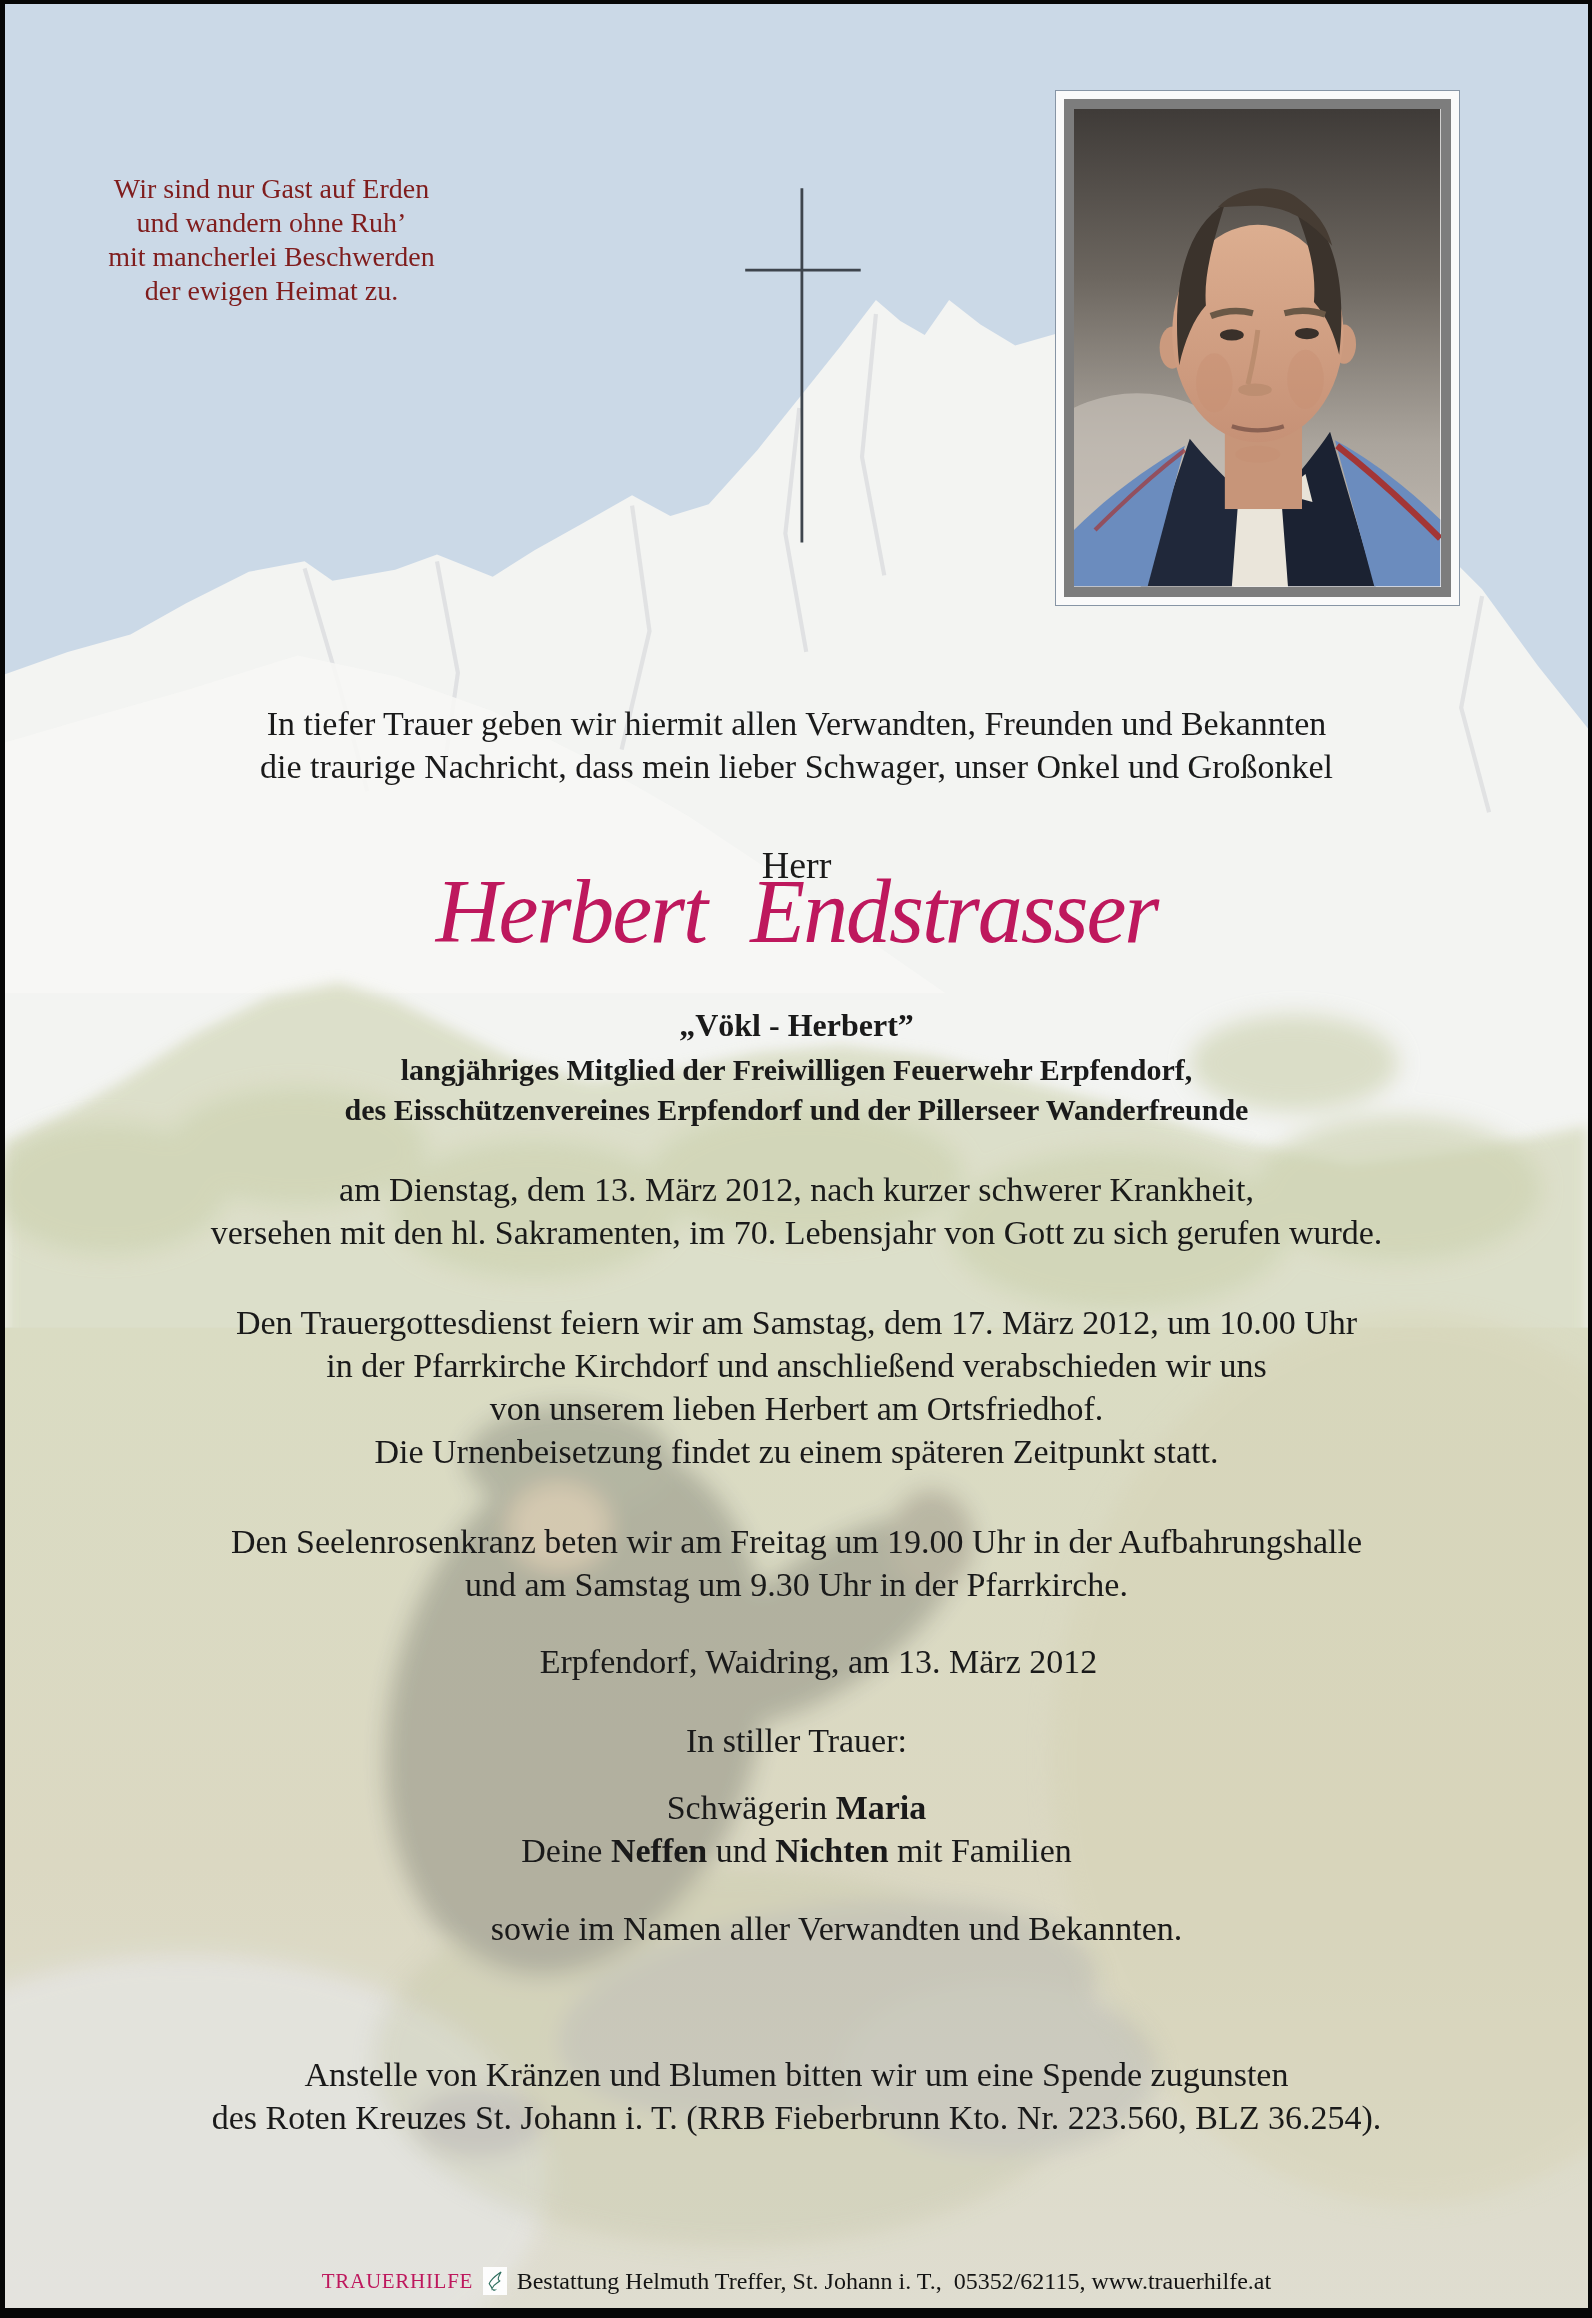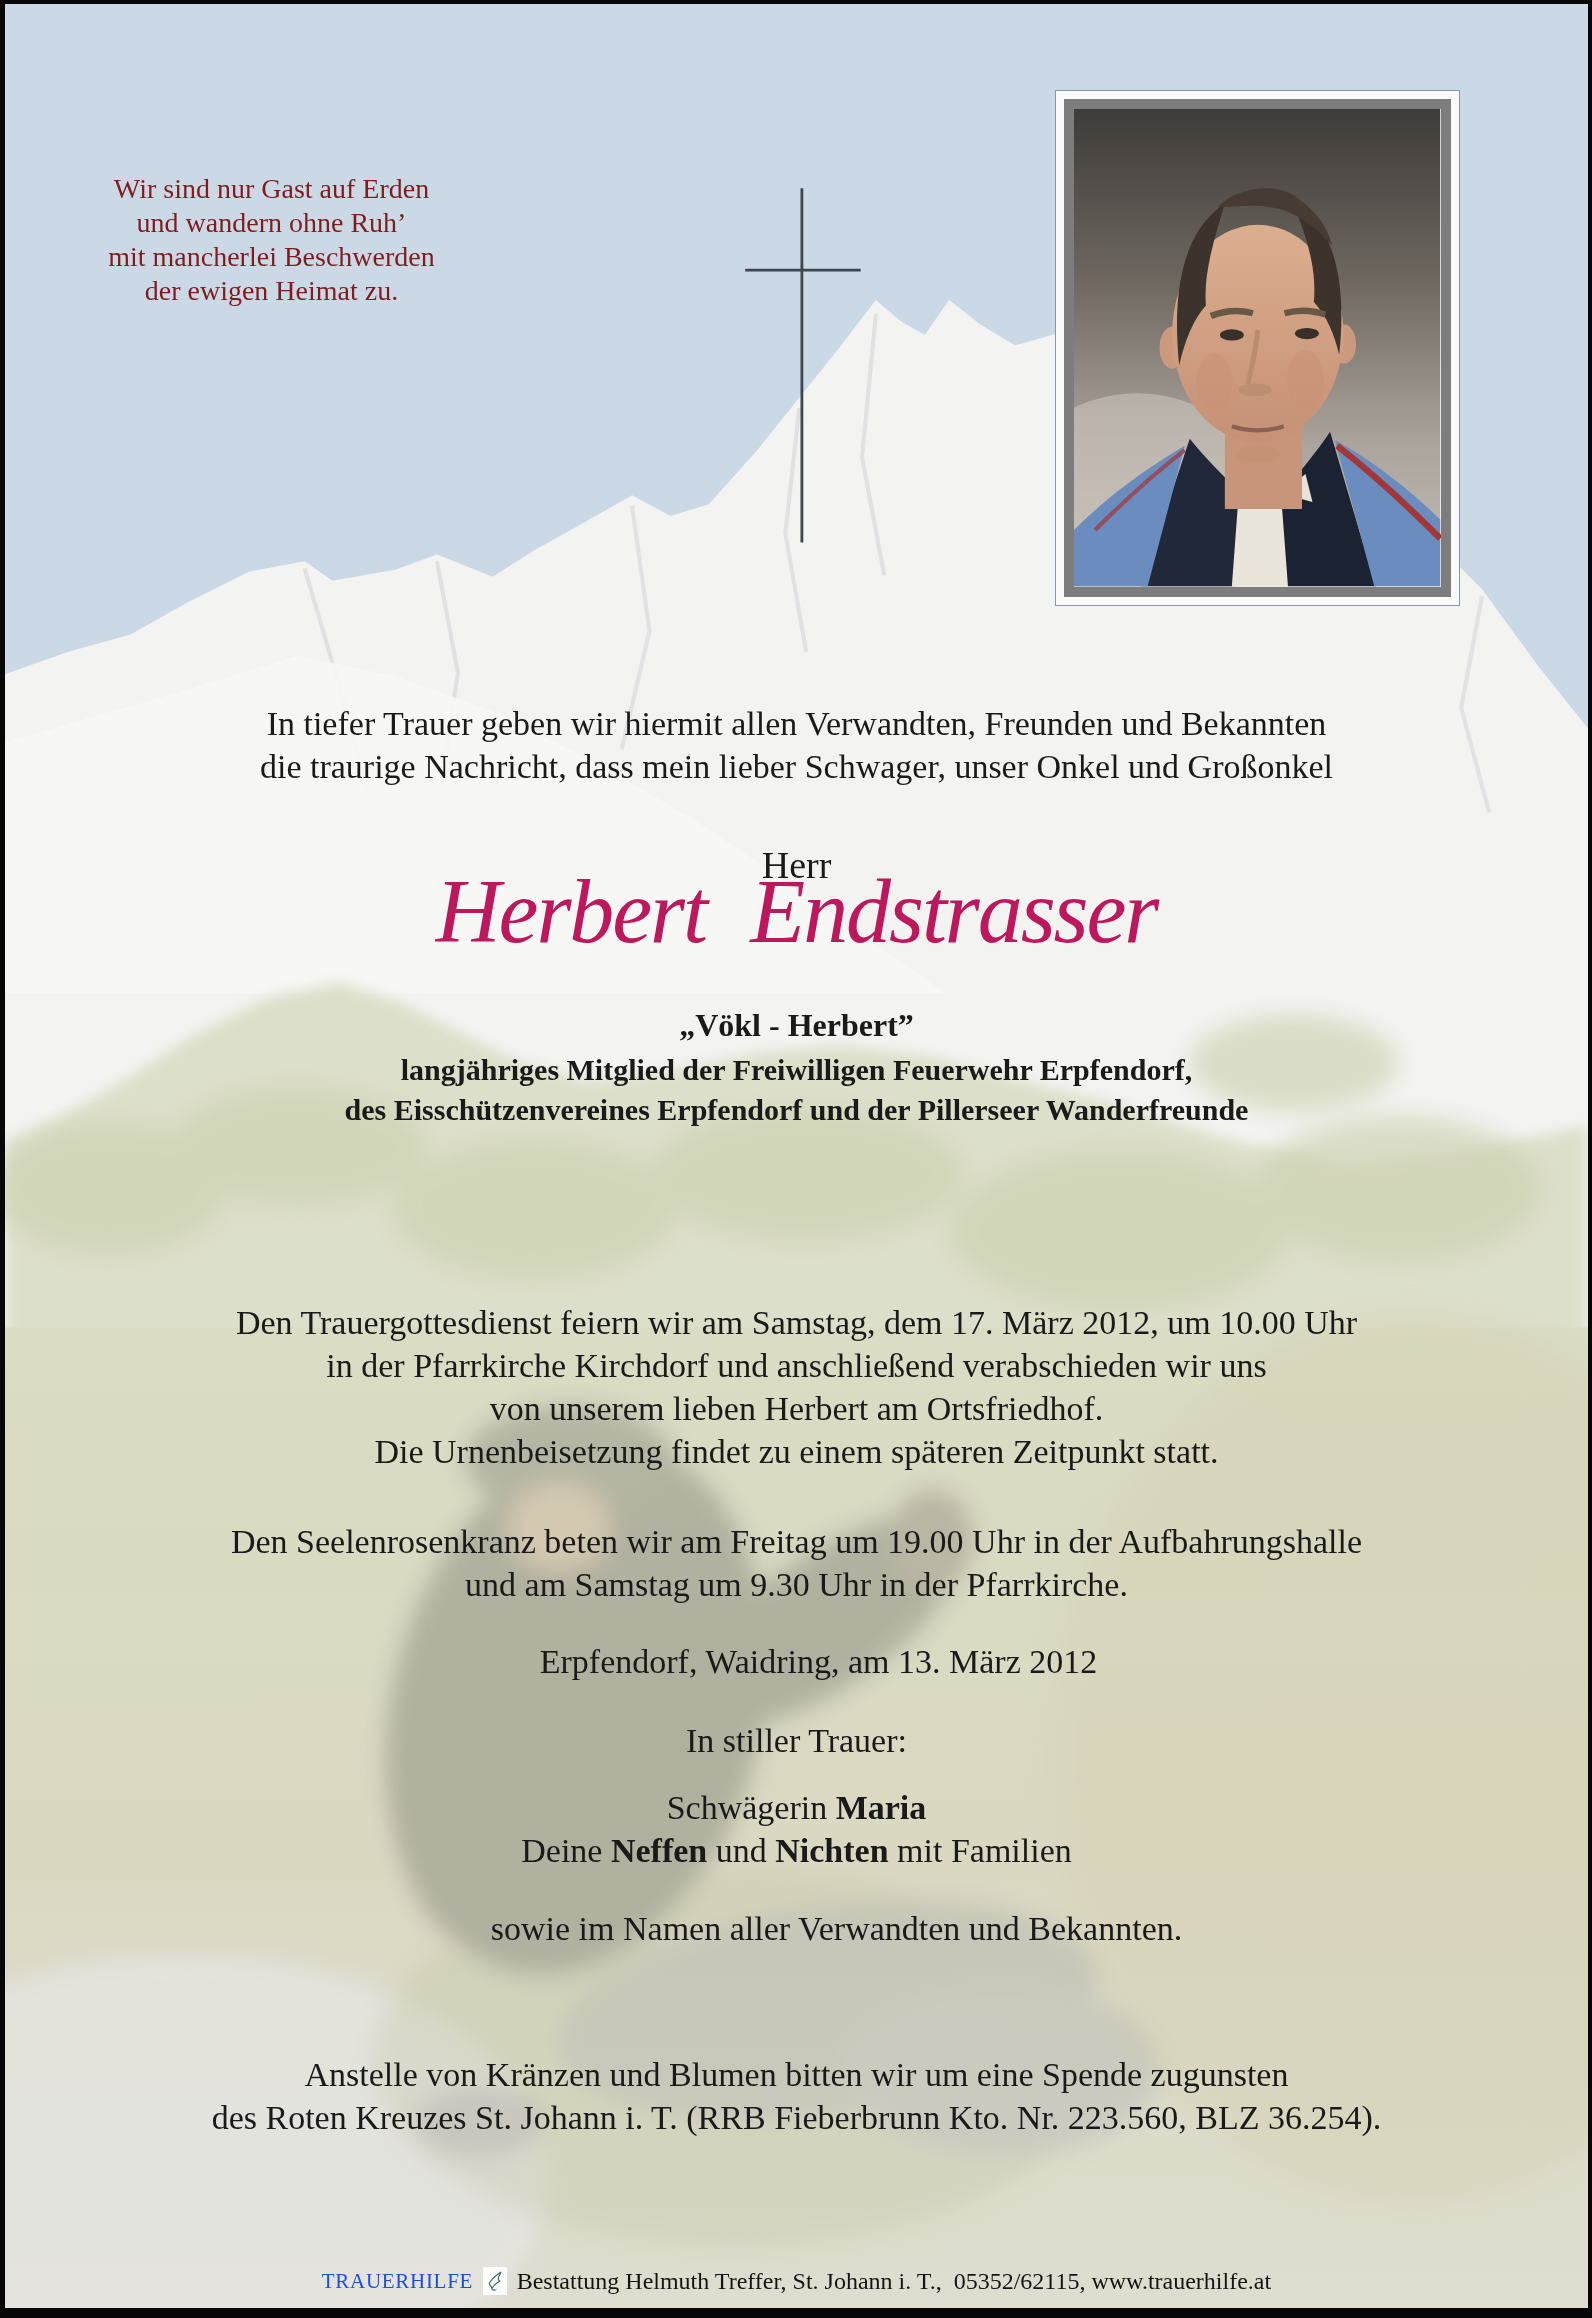--- a/index.html
+++ b/index.html
@@ -44,21 +44,21 @@
   }
   .photo-inner{
     width:100%;height:100%;box-sizing:border-box;
     border:10.5px solid #7d7d7d;overflow:hidden;
   }
   .photo-inner svg{display:block;width:100%;height:100%;}
   .footer{
     position:absolute;left:0;top:2263px;width:100%;
     display:flex;justify-content:center;align-items:center;gap:9.8px;
   }
-  .footer-brand{font-size:21px;letter-spacing:0.7px;color:#1d4ed8;}
+  .footer-brand{font-size:21px;letter-spacing:0.7px;color:#be185d;}
   .footer-logo{width:24px;height:28px;background:#fdfdfd;display:flex;align-items:center;justify-content:center;}
   .footer-info{font-size:24px;white-space:pre;color:#141414;}
 </style>
 </head>
 <body>
 
 <div class="page">
 
   <svg class="bg" viewBox="0 0 2272 3307" preserveAspectRatio="none">
     <defs>
@@ -194,20 +194,24 @@
 
   <div class="txt salutation">Herr</div>
   <div class="txt deceased-name">Herbert  Endstrasser</div>
   <div class="txt nickname">„Vökl - Herbert”</div>
 
   <div class="txt membership">
     <div>langjähriges Mitglied der Freiwilligen Feuerwehr Erpfendorf,</div>
     <div>des Eisschützenvereines Erpfendorf und der Pillerseer Wanderfreunde</div>
   </div>
 
+  <div class="txt body-line death">
+    <div>am Dienstag, dem 13. März 2012, nach kurzer schwerer Krankheit,</div>
+    <div>versehen mit den hl. Sakramenten, im 70. Lebensjahr von Gott zu sich gerufen wurde.</div>
+  </div>
 
   <div class="txt body-line service">
     <div>Den Trauergottesdienst feiern wir am Samstag, dem 17. März 2012, um 10.00 Uhr</div>
     <div>in der Pfarrkirche Kirchdorf und anschließend verabschieden wir uns</div>
     <div>von unserem lieben Herbert am Ortsfriedhof.</div>
     <div>Die Urnenbeisetzung findet zu einem späteren Zeitpunkt statt.</div>
   </div>
 
   <div class="txt body-line rosary">
     <div>Den Seelenrosenkranz beten wir am Freitag um 19.00 Uhr in der Aufbahrungshalle</div>

